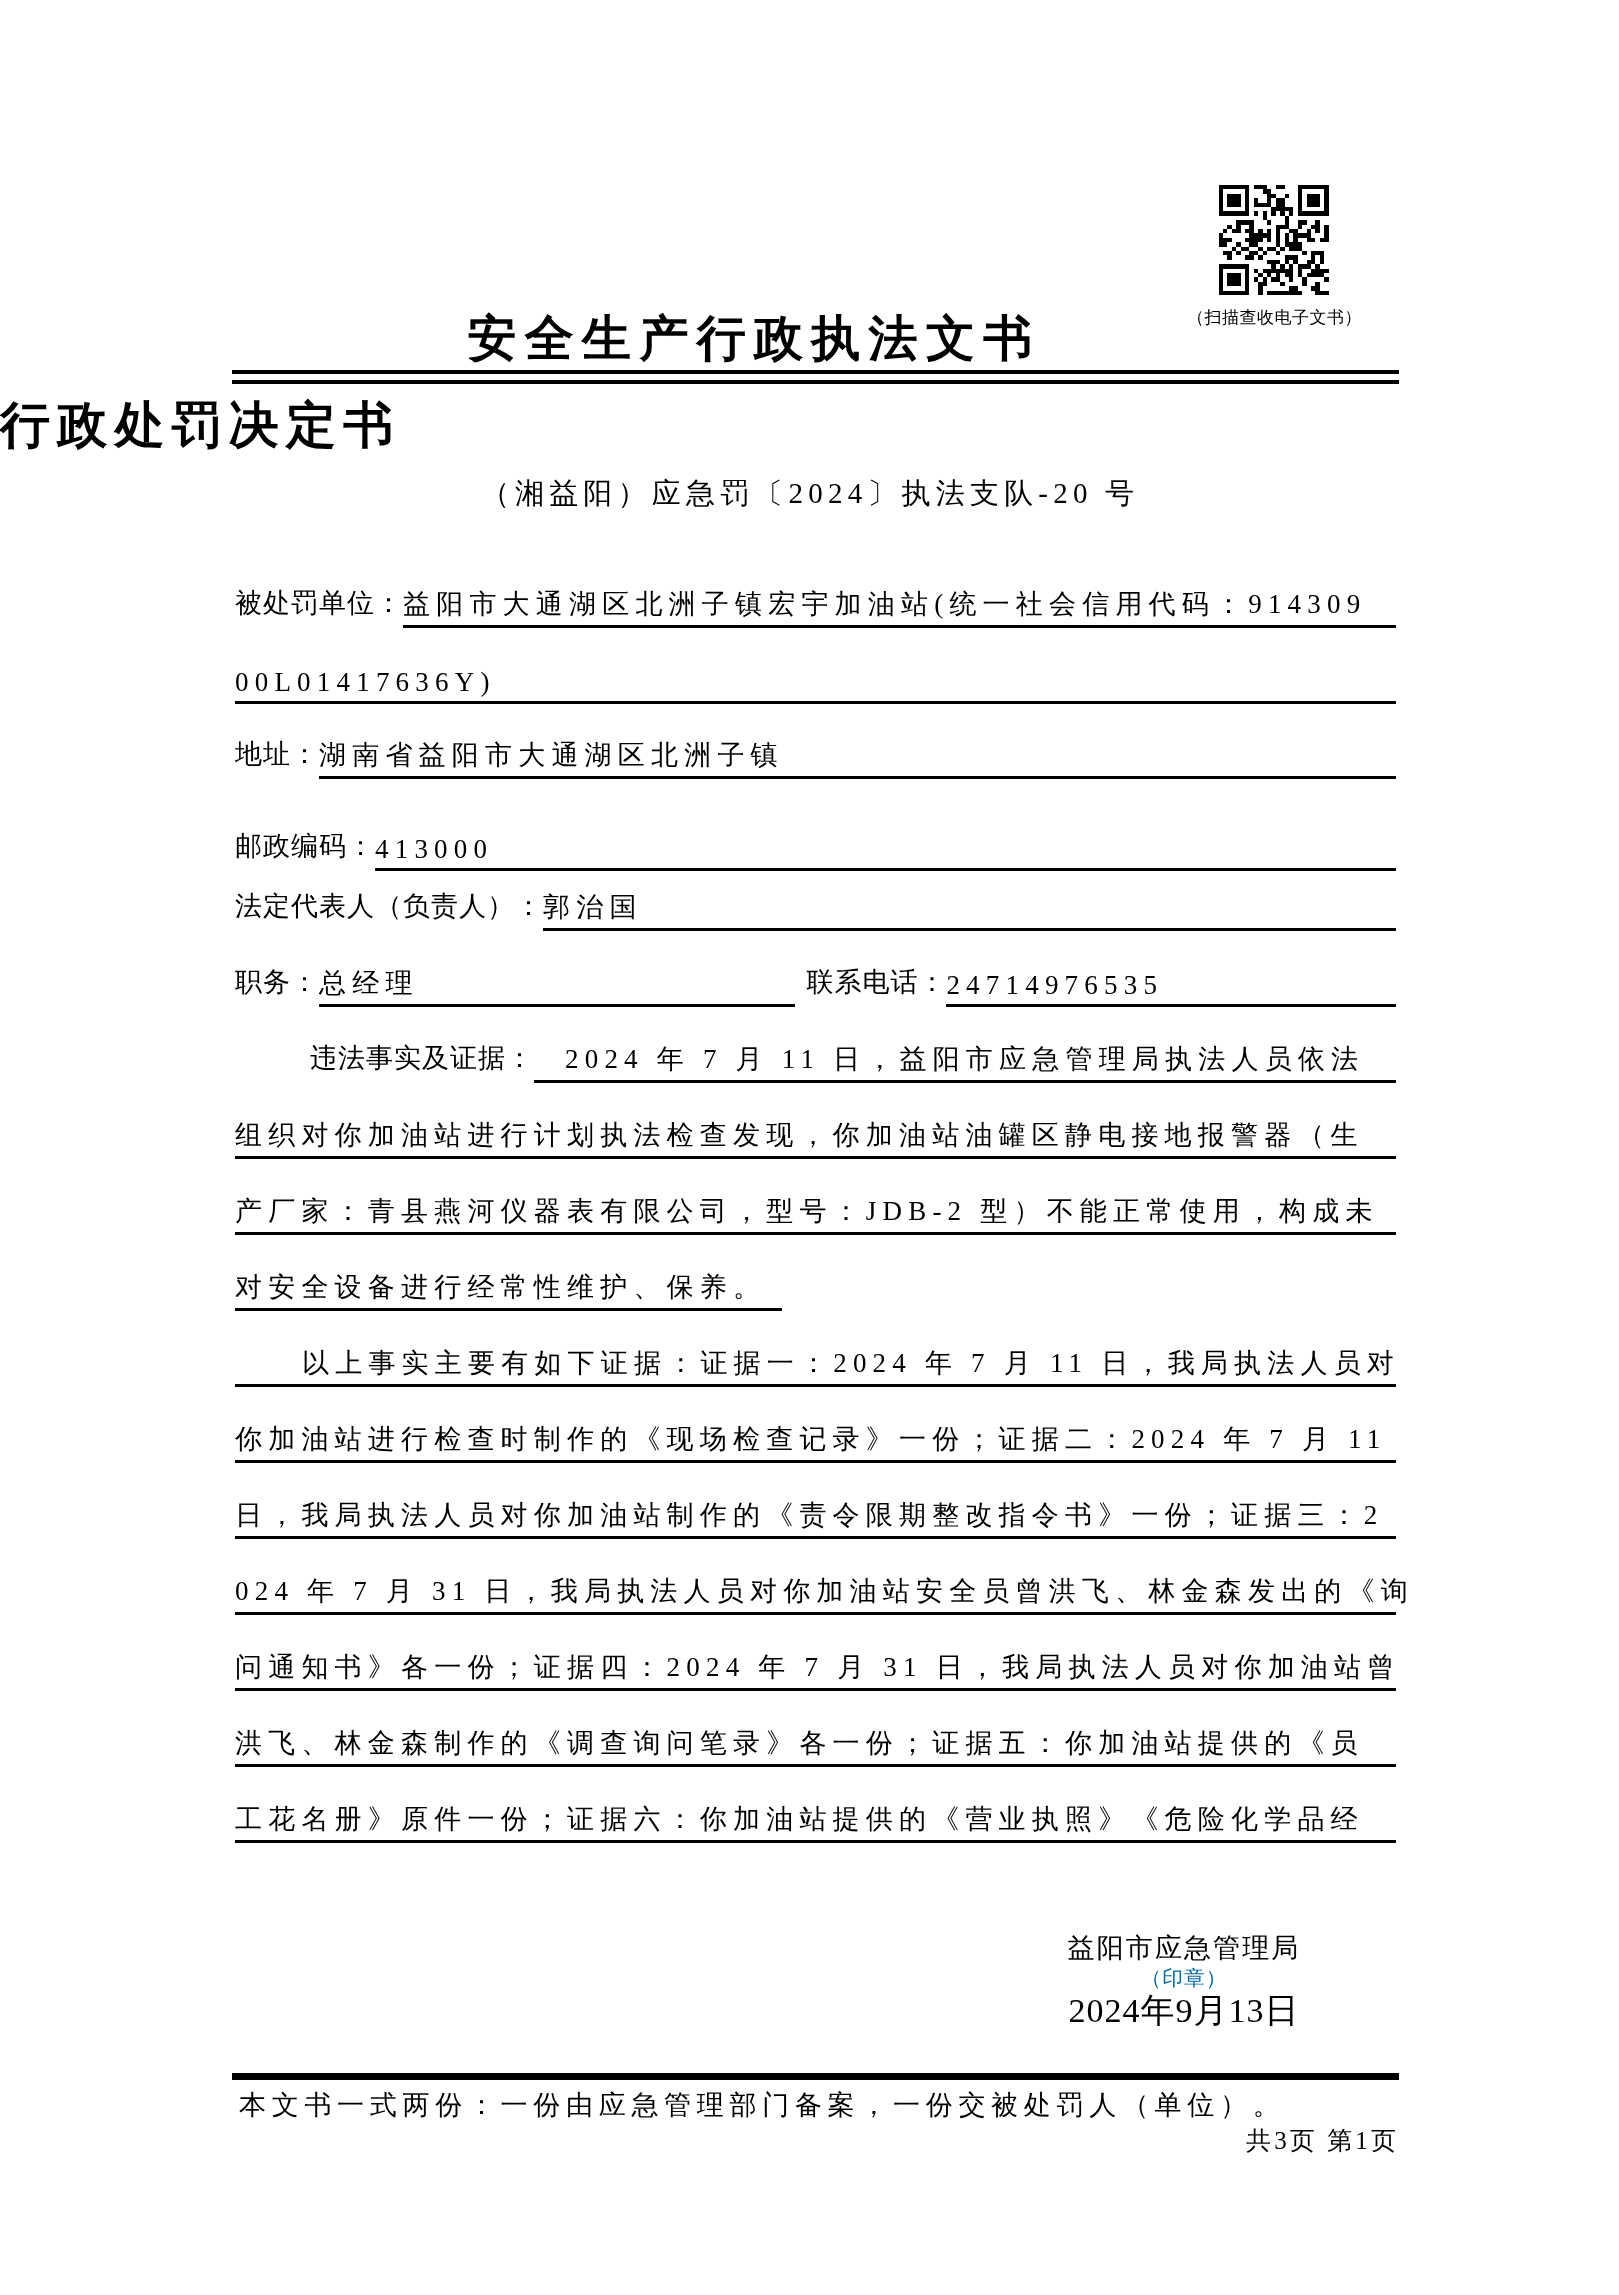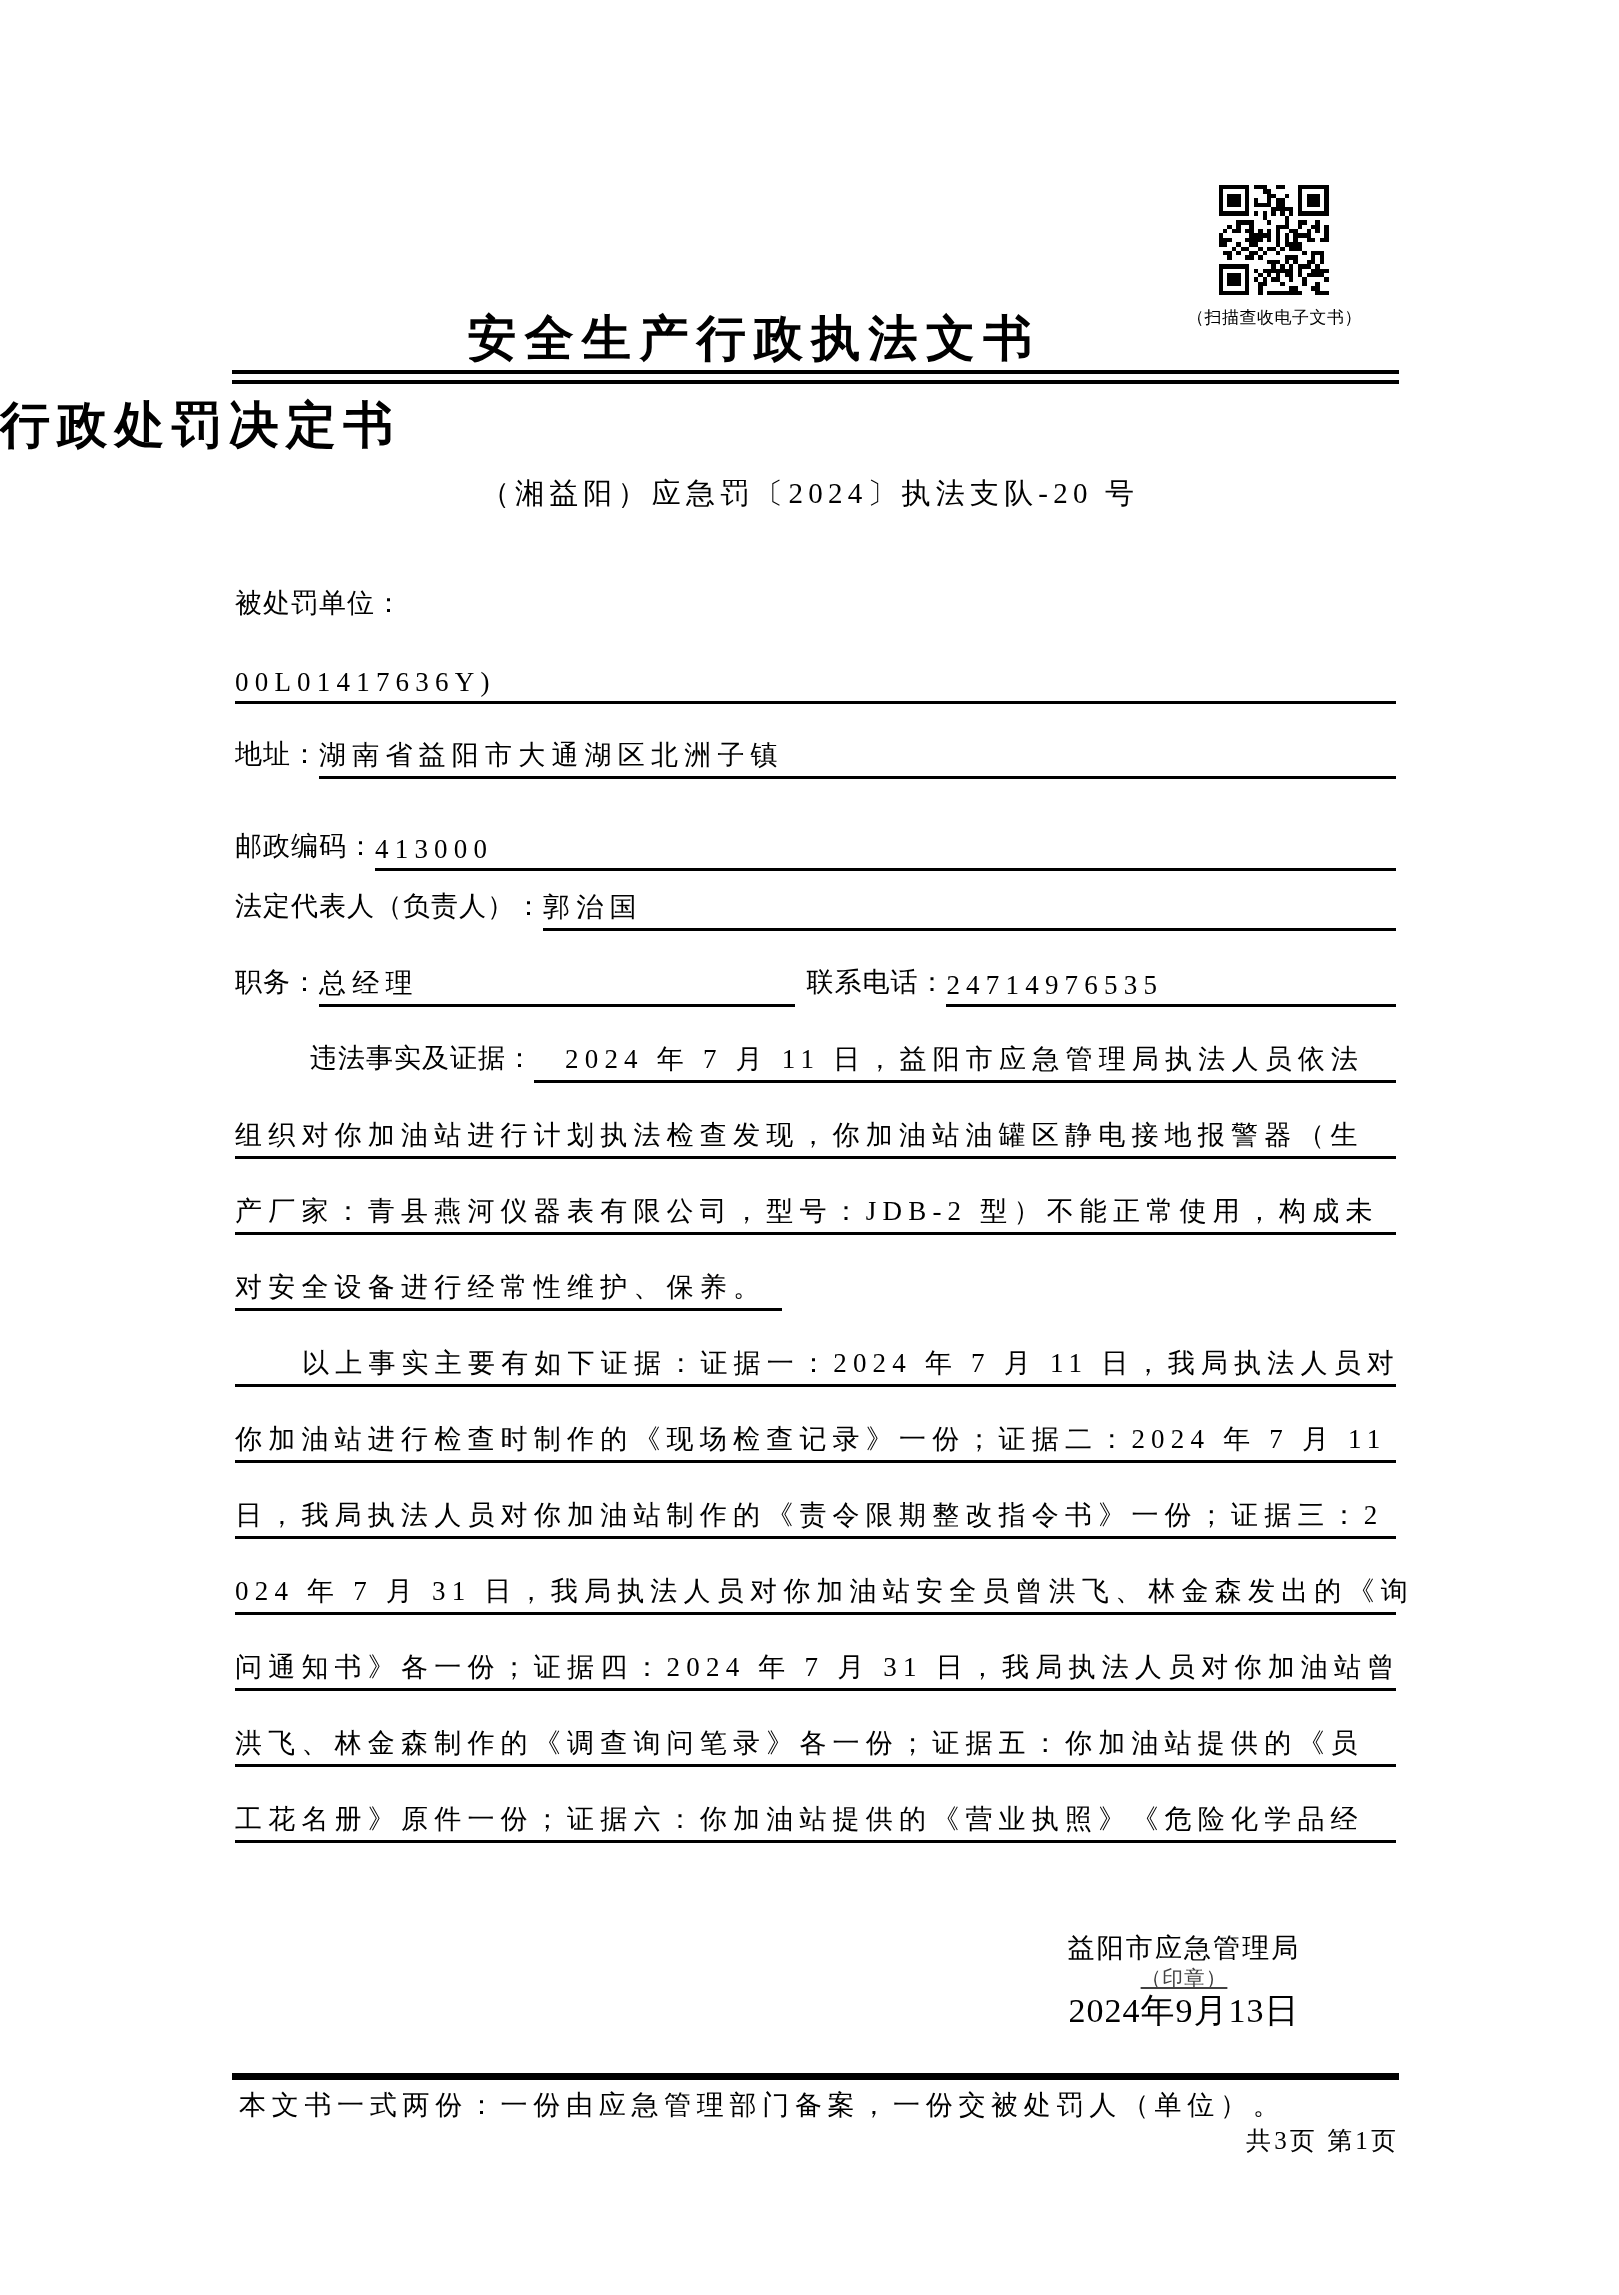--- a/index.html
+++ b/index.html
@@ -384,20 +384,21 @@
   </div>
   <div class="qr-caption">（扫描查收电子文书）</div>
 
   <div class="title1">安全生产行政执法文书</div>
   <div class="double-rule"></div>
   <div class="title2">行政处罚决定书</div>
   <div class="docnum">（湘益阳）应急罚〔2024〕执法支队-20 号</div>
 
   <div class="frow" style="top:585px">
     <span class="lbl">被处罚单位：</span>
+    <span class="val fill">益阳市大通湖区北洲子镇宏宇加油站(统一社会信用代码：914309</span>
   </div>
   <div class="frow" style="top:661px">
     <span class="val fill">00L01417636Y)</span>
   </div>
   <div class="frow" style="top:736px">
     <span class="lbl">地址：</span>
     <span class="val fill">湖南省益阳市大通湖区北洲子镇</span>
   </div>
   <div class="frow" style="top:828px">
     <span class="lbl">邮政编码：</span>
@@ -447,21 +448,21 @@
     <span class="val fill">问通知书》各一份；证据四：2024 年 7 月 31 日，我局执法人员对你加油站曾</span>
   </div>
   <div class="frow" style="top:1724px">
     <span class="val fill">洪飞、林金森制作的《调查询问笔录》各一份；证据五：你加油站提供的《员</span>
   </div>
   <div class="frow" style="top:1800px">
     <span class="val fill">工花名册》原件一份；证据六：你加油站提供的《营业执照》《危险化学品经</span>
   </div>
 
   <div class="sig sig-authority">益阳市应急管理局</div>
-  <div class="sig sig-seal" id="seal-note" style="color: #404040; text-decoration: underline;">（印章）</div>
+  <div class="sig sig-seal" id="seal-note" style="color: #0369a1;">（印章）</div>
   <div class="sig sig-date">2024年9月13日</div>
 
   <div class="footer-rule"></div>
   <div class="footer-note">本文书一式两份：一份由应急管理部门备案，一份交被处罚人（单位）。</div>
   <div class="page-info">共3页 第1页</div>
 
 </div>
 
 
 </body></html>

